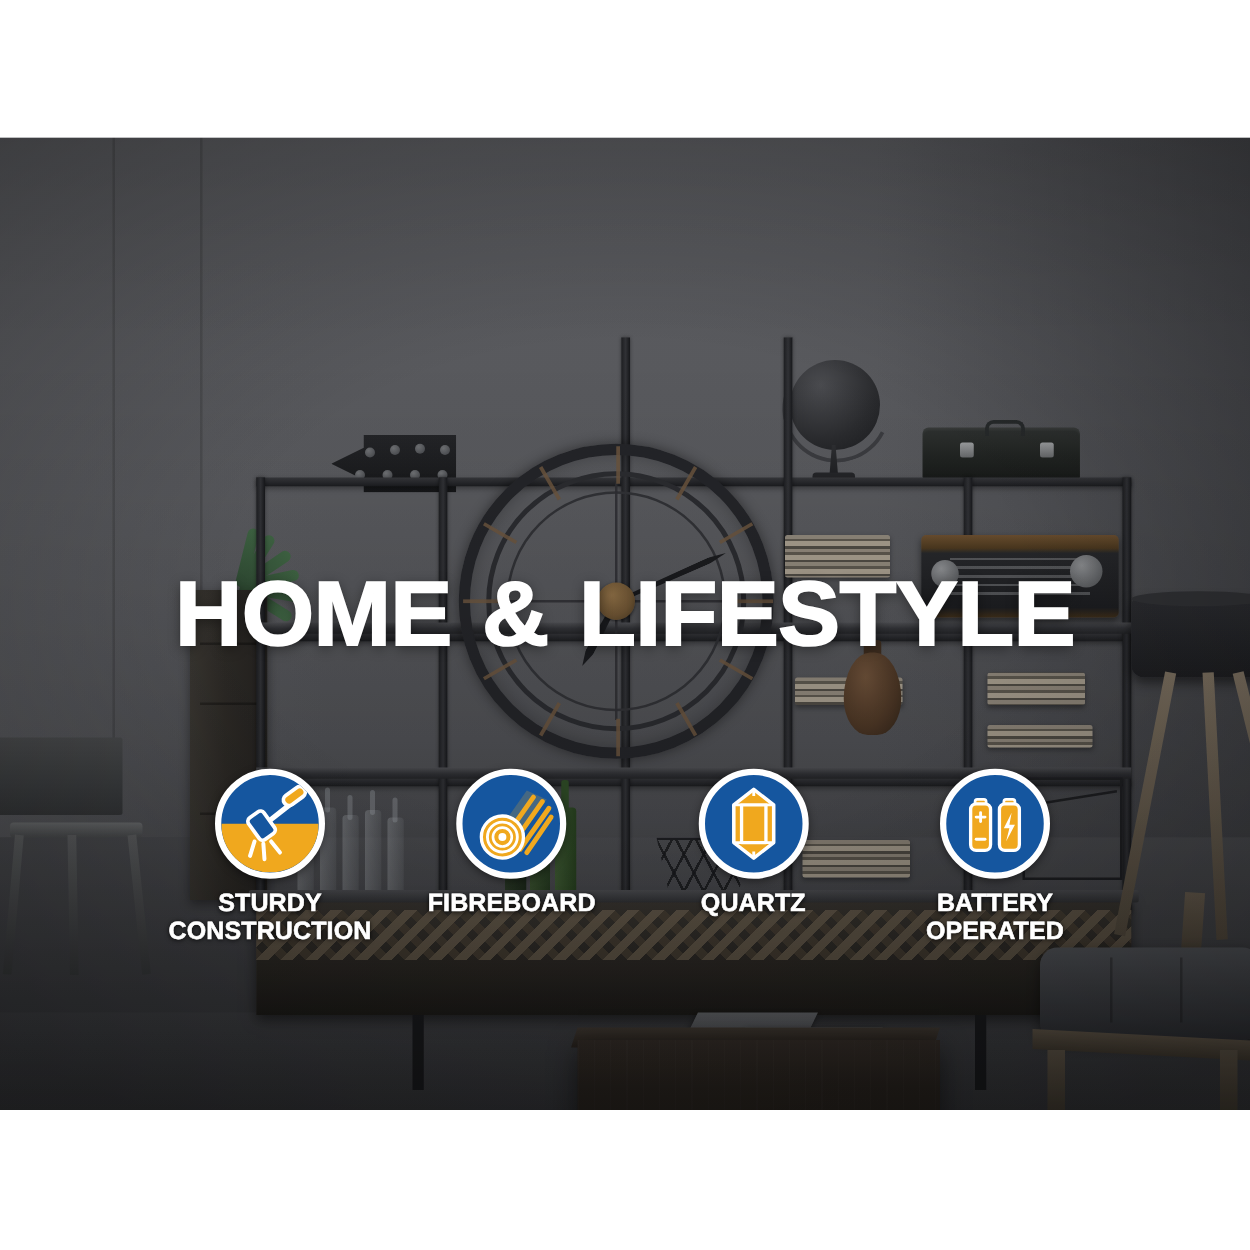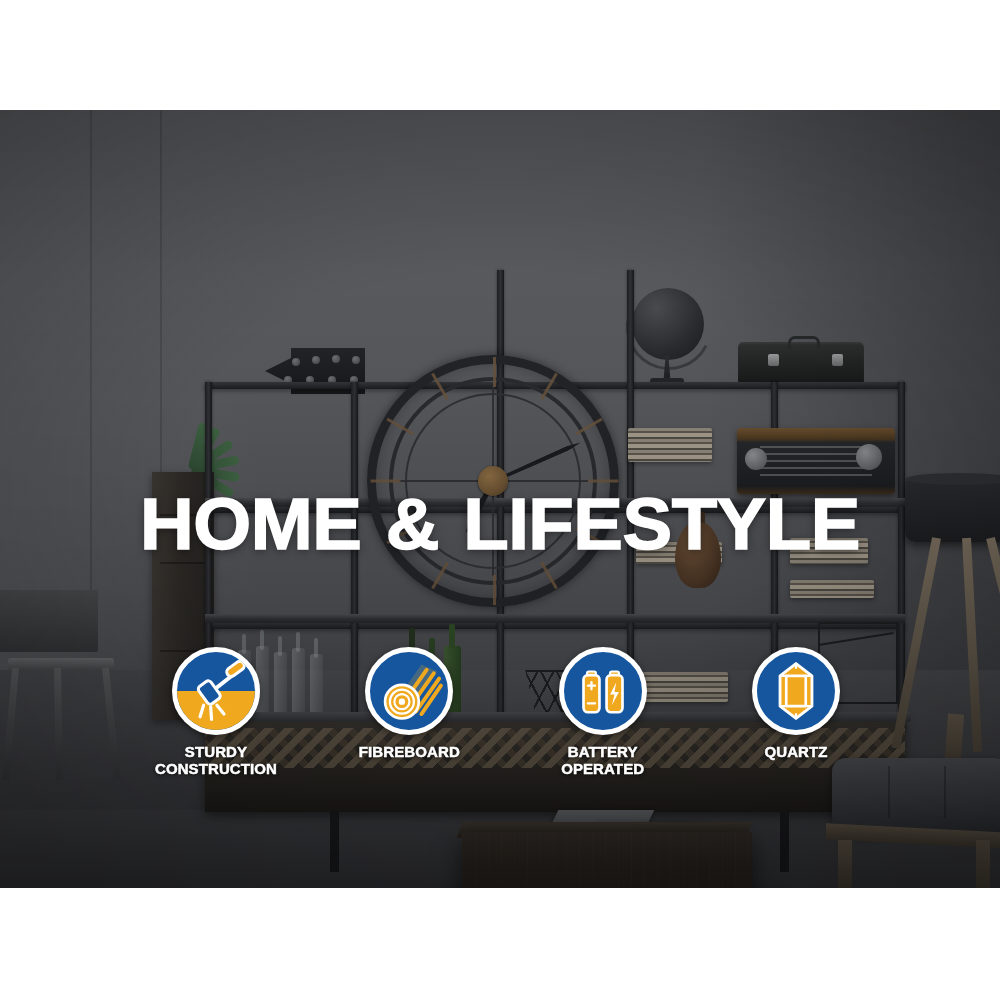--- a/index.html
+++ b/index.html
@@ -177,41 +177,41 @@
   .mag{position:absolute;background:linear-gradient(180deg,#6d6f73,#4e5055);
     box-shadow:0 2px 5px rgba(0,0,0,.45);}
 
   
   .vignette{position:absolute;inset:0;z-index:12;pointer-events:none;
     background:
       radial-gradient(ellipse 78% 62% at 50% 46%,rgba(0,0,0,0) 40%,rgba(0,0,0,.30) 100%),
       linear-gradient(180deg,rgba(0,0,0,.05) 0%,rgba(0,0,0,0) 22%,rgba(0,0,0,.12) 70%,rgba(0,0,0,.30) 100%);}
 
   
-  .overlay{position:absolute;left:0;top:110px;width:996px;height:778px;z-index:20;margin-top:32px;}
+  .overlay{position:absolute;left:0;top:110px;width:996px;height:778px;z-index:20;}
   .title{
     position:absolute;left:0;top:345px;width:1000px;text-align:center;
     font-size:73px;line-height:1;font-weight:700;color:#ffffff;
     letter-spacing:-0.5px;word-spacing:4px;
     font-family:"Liberation Sans","DejaVu Sans",sans-serif;
     transform:scaleX(1.02);
     text-shadow:0 2px 10px rgba(0,0,0,.45),0 0 2px rgba(0,0,0,.35);
     -webkit-text-stroke:1.5px #ffffff;
   }
 
   
   .features{position:absolute;left:150px;top:505px;width:712px;height:170px;
     display:flex;justify-content:space-between;align-items:flex-start;}
   .feature{width:132px;display:flex;flex-direction:column;align-items:center;}
   .badge{width:88px;height:88px;border-radius:50%;position:relative;
     background:#15569f;border:5px solid #ffffff;box-sizing:border-box;
     box-shadow:0 2px 7px rgba(0,0,0,.45);overflow:hidden;}
   .badge svg{position:absolute;left:0;top:0;width:100%;height:100%;display:block;}
   .feat-label{margin-top:9px;text-align:center;color:#ffffff;font-weight:700;
-    font-size:15px;line-height:1.12;letter-spacing:.1px;
+    font-size:20px;line-height:1.12;letter-spacing:.1px;
     text-shadow:0 1px 4px rgba(0,0,0,.75),0 0 2px rgba(0,0,0,.6);
     -webkit-text-stroke:.5px #ffffff;white-space:pre-line;}
 </style>
 </head>
 <body>
 
 <div class="canvas">
 
   <div class="scene">
     <div class="wall"></div>
@@ -413,54 +413,54 @@
             <circle cx="36" cy="56" r="8.5" fill="none" stroke="#ffffff" stroke-width="2.4"></circle>
             <circle cx="36" cy="56" r="3.6" fill="#ffffff"></circle>
           </svg>
         </div>
         <div class="feat-label">FIBREBOARD</div>
       </div>
 
       <div class="feature">
         <div class="badge">
           <svg viewBox="0 0 88 88">
+            <path d="M44 13 L62 27 L62 61 L44 75 L26 61 L26 27 Z" fill="#f0a81e" stroke="#ffffff" stroke-width="3.2" stroke-linejoin="round"></path>
+            <path d="M33 27 L55 27 L55 61 L33 61 Z" fill="#f0a81e" stroke="#ffffff" stroke-width="3" stroke-linejoin="round"></path>
+            <g stroke="#ffffff" stroke-width="2.6" fill="none">
+              <path d="M26 27 L33 27"></path>
+                <path d="M55 27 L62 27"></path>
+              <path d="M26 61 L33 61"></path>
+                <path d="M55 61 L62 61"></path>
+              <path d="M44 13 L44 19"></path>
+                <path d="M44 69 L44 75"></path>
+            </g>
+          </svg>
+        </div>
+        <div class="feat-label">QUARTZ</div>
+      </div>
+
+      <div class="feature">
+        <div class="badge">
+          <svg viewBox="0 0 88 88">
             <rect x="26" y="22" width="10" height="5" rx="2" fill="#f0a81e" stroke="#ffffff" stroke-width="2.4"></rect>
             <rect x="52" y="22" width="10" height="5" rx="2" fill="#f0a81e" stroke="#ffffff" stroke-width="2.4"></rect>
             <rect x="22" y="26" width="18" height="42" rx="5" fill="#f0a81e" stroke="#ffffff" stroke-width="3"></rect>
             <rect x="48" y="26" width="18" height="42" rx="5" fill="#f0a81e" stroke="#ffffff" stroke-width="3"></rect>
             <g stroke="#ffffff" stroke-width="2.6" stroke-linecap="round">
               <line x1="27" y1="38" x2="35" y2="38"></line>
               <line x1="31" y1="34" x2="31" y2="42"></line>
               <line x1="27" y1="58" x2="35" y2="58"></line>
             </g>
             <path d="M59 34 L52 48 L57 48 L54 60 L62 45 L57 45 Z" fill="#ffffff"></path>
           </svg>
         </div>
         <div class="feat-label">BATTERY
 OPERATED</div>
       </div>
 
-      <div class="feature">
-        <div class="badge">
-          <svg viewBox="0 0 88 88">
-            <path d="M44 13 L62 27 L62 61 L44 75 L26 61 L26 27 Z" fill="#f0a81e" stroke="#ffffff" stroke-width="3.2" stroke-linejoin="round"></path>
-            <path d="M33 27 L55 27 L55 61 L33 61 Z" fill="#f0a81e" stroke="#ffffff" stroke-width="3" stroke-linejoin="round"></path>
-            <g stroke="#ffffff" stroke-width="2.6" fill="none">
-              <path d="M26 27 L33 27"></path>
-                <path d="M55 27 L62 27"></path>
-              <path d="M26 61 L33 61"></path>
-                <path d="M55 61 L62 61"></path>
-              <path d="M44 13 L44 19"></path>
-                <path d="M44 69 L44 75"></path>
-            </g>
-          </svg>
-        </div>
-        <div class="feat-label">QUARTZ</div>
-      </div>
-
 
     </div>
   </div>
 
   <div class="band band-top"></div>
   <div class="band band-bottom"></div>
 
 </div>
 
 </body></html>

